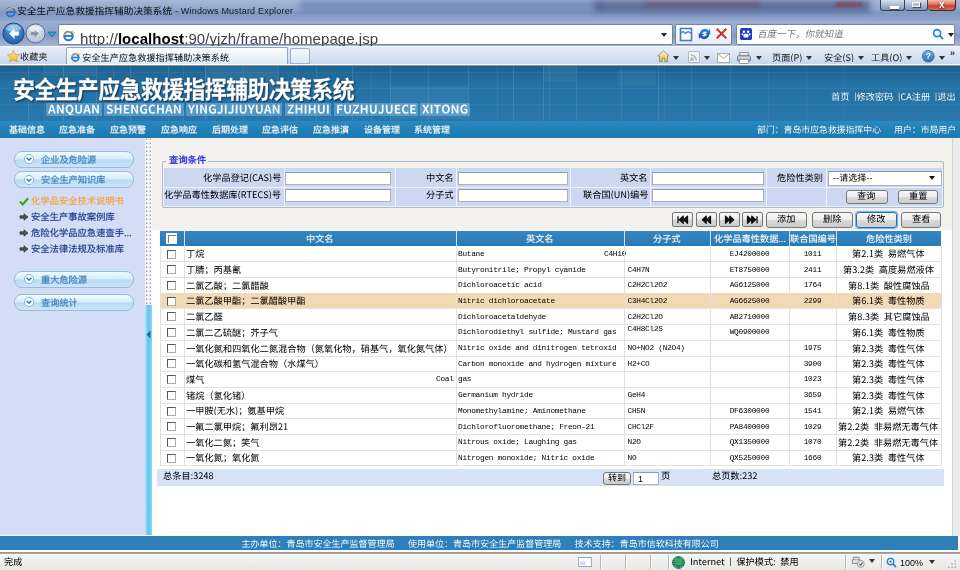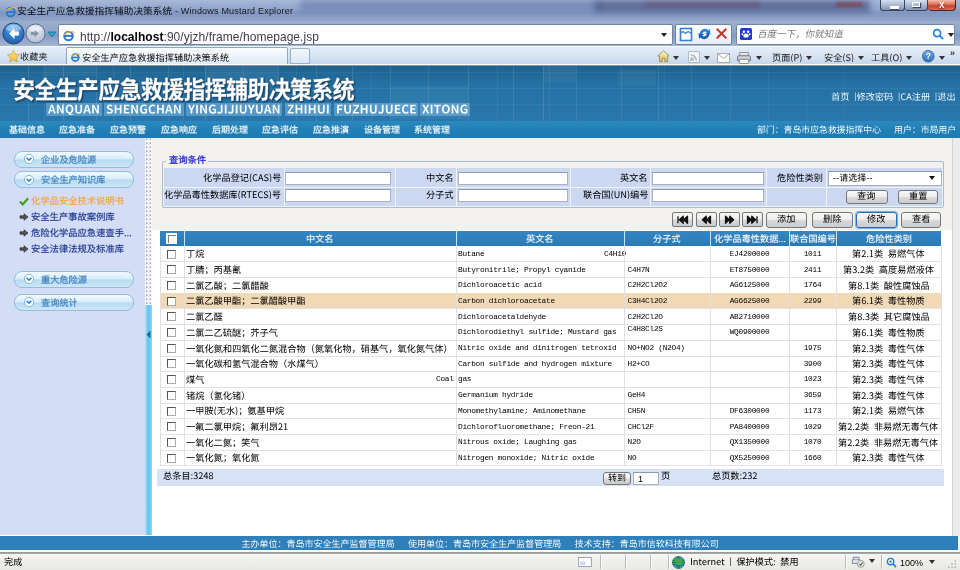--- a/index.html
+++ b/index.html
@@ -82,21 +82,21 @@
       <path d="M1 1 L9 1 L5 6 Z" fill="#2aa8cc" stroke="#17708e" stroke-width="0.8"></path>
     </svg>
     <div class="ab" style="left:58px;top:24px;width:615px;height:21px;background:#fff;border:1px solid #6d86a4;border-radius:2px"></div>
     <div class="ab" style="left:62px;top:28px"><svg width="13" height="13" viewBox="0 0 16 16">
         <circle cx="8" cy="8.6" r="5.2" fill="none" stroke="#2a7ad0" stroke-width="2.6"></circle>
         <path d="M11.5 12.6 A5.2 5.2 0 0 1 4 12 L5.5 10.5 A3.5 3.5 0 0 0 10.5 11 Z" fill="#fff" opacity="0.001"></path>
         <rect x="2.8" y="7.3" width="10.4" height="2.4" fill="#2a7ad0"></rect>
         <rect x="13" y="8.4" width="2.2" height="1.3" fill="#fff" opacity="0.001"></rect>
         <path d="M0.7 10.8 C0.4 8 3.3 4.7 7 3.4 C10.6 2.1 14.3 2.4 15.3 4.1 C15.9 5.2 15.4 6.3 14.5 7 C14.9 5.9 14.6 5 13.8 4.5 C12.2 3.6 9 4 6.4 5.3 C3.5 6.8 1.2 8.9 0.7 10.8 Z" fill="#f2b63c"></path>
       </svg></div>
-    <div class="ab" style="left:80px;top:29.5px;font-size:12px;color:#404048;font-family:'Liberation Sans',sans-serif;letter-spacing:0.05px">http://<b style="color:#000">localhost</b>:90/yjzh/frame/homepage.jsp</div>
+    <div class="ab" style="left:80px;top:29.5px;font-size:15px;color:#404048;font-family:'Liberation Sans',sans-serif;letter-spacing:0.05px">http://<b style="color:#000">localhost</b>:90/yjzh/frame/homepage.jsp</div>
     <div class="tri" style="left:661px;top:33px;border-top-color:#222"></div>
     <div class="ab" style="left:675px;top:24px;width:57px;height:21px;background:linear-gradient(180deg,#fdfdfe,#e8edf4);border:1px solid #6d86a4;border-radius:2px"></div>
     <svg class="ab" style="left:679px;top:27px" width="14" height="15" viewBox="0 0 14 15">
       <rect x="1.5" y="1.5" width="11" height="12" fill="#fff" stroke="#3a7fd0" stroke-width="1.6"></rect>
       <path d="M1.5 6 L4 4.5 L6.5 6.5 L9 4.5 L12.5 6.5" fill="none" stroke="#3a7fd0" stroke-width="1.3"></path>
     </svg>
     <svg class="ab" style="left:697px;top:26px" width="15" height="16" viewBox="0 0 15 16">
       <path d="M3 9 A5 5 0 0 1 11.5 4.5 L13 3 L13.5 8.5 L8 8 L9.8 6.2 A3 3 0 0 0 5 8.8 Z" fill="#2a7fd8"></path>
       <path d="M12 7 A5 5 0 0 1 3.5 11.5 L2 13 L1.5 7.5 L7 8 L5.2 9.8 A3 3 0 0 0 10 7.2 Z" fill="#1a5fb8"></path>
     </svg>
@@ -998,21 +998,21 @@
           <use href="#g0916f" x="5000"></use>
           <use href="#g0ff1b" x="6000"></use>
           <use href="#g04e8c" x="7000"></use>
           <use href="#g06c2f" x="8000"></use>
           <use href="#g0918b" x="9000"></use>
           <use href="#g09178" x="10000"></use>
           <use href="#g07532" x="11000"></use>
           <use href="#g0916f" x="12000"></use>
         </g>
       </svg></div>
-    <div class="en" style="left:458px;top:296.9px">Carbon dichloroacetate</div>
+    <div class="en" style="left:458px;top:296.9px">Nitric dichloroacetate</div>
     <div class="en" style="left:627.5px;top:296.9px">C3H4Cl2O2</div>
     <div class="en" style="left:729.7px;top:296.9px">AG6625000</div>
     <div class="en" style="left:803.7px;top:296.9px">2299</div>
     <div class="z" style="left:852.2px;top:296.4px"><svg width="72.6" height="9.2" viewBox="0 0 7888 1000">
         <g fill="#000" transform="translate(0,880) scale(1,-1)">
           <use href="#g07b2c"></use>
           <use href="#g00036" x="1000"></use>
           <use href="#g0002e" x="1555"></use>
           <use href="#g00031" x="1833"></use>
           <use href="#g07c7b" x="2388"></use>
@@ -1146,21 +1146,21 @@
           <use href="#g06df7" x="7000"></use>
           <use href="#g05408" x="8000"></use>
           <use href="#g07269" x="9000"></use>
           <use href="#g0ff08" x="10000"></use>
           <use href="#g06c34" x="11000"></use>
           <use href="#g07164" x="12000"></use>
           <use href="#g06c14" x="13000"></use>
           <use href="#g0ff09" x="14000"></use>
         </g>
       </svg></div>
-    <div class="en" style="left:458px;top:359.7px">Carbon sulfide and hydrogen mixture</div>
+    <div class="en" style="left:458px;top:359.7px">Carbon monoxide and hydrogen mixture</div>
     <div class="en" style="left:627.5px;top:359.7px">H2+CO</div>
     <div class="en" style="left:803.7px;top:359.7px">3900</div>
     <div class="z" style="left:852.2px;top:359.2px"><svg width="72.6" height="9.2" viewBox="0 0 7888 1000">
         <g fill="#000" transform="translate(0,880) scale(1,-1)">
           <use href="#g07b2c"></use>
           <use href="#g00032" x="1000"></use>
           <use href="#g0002e" x="1555"></use>
           <use href="#g00033" x="1833"></use>
           <use href="#g07c7b" x="2388"></use>
           <use href="#g06bd2" x="3888"></use>
@@ -1235,21 +1235,21 @@
           <use href="#g0ff1b" x="5676"></use>
           <use href="#g06c28" x="6676"></use>
           <use href="#g057fa" x="7676"></use>
           <use href="#g07532" x="8676"></use>
           <use href="#g070f7" x="9676"></use>
         </g>
       </svg></div>
     <div class="en" style="left:458px;top:406.8px">Monomethylamine; Aminomethane</div>
     <div class="en" style="left:627.5px;top:406.8px">CH5N</div>
     <div class="en" style="left:729.7px;top:406.8px">DF6300000</div>
-    <div class="en" style="left:803.7px;top:406.8px">1173</div>
+    <div class="en" style="left:803.7px;top:406.8px">1541</div>
     <div class="z" style="left:852.2px;top:406.3px"><svg width="72.6" height="9.2" viewBox="0 0 7888 1000">
         <g fill="#000" transform="translate(0,880) scale(1,-1)">
           <use href="#g07b2c"></use>
           <use href="#g00032" x="1000"></use>
           <use href="#g0002e" x="1555"></use>
           <use href="#g00031" x="1833"></use>
           <use href="#g07c7b" x="2388"></use>
           <use href="#g06613" x="3888"></use>
           <use href="#g071c3" x="4888"></use>
           <use href="#g06c14" x="5888"></use>

